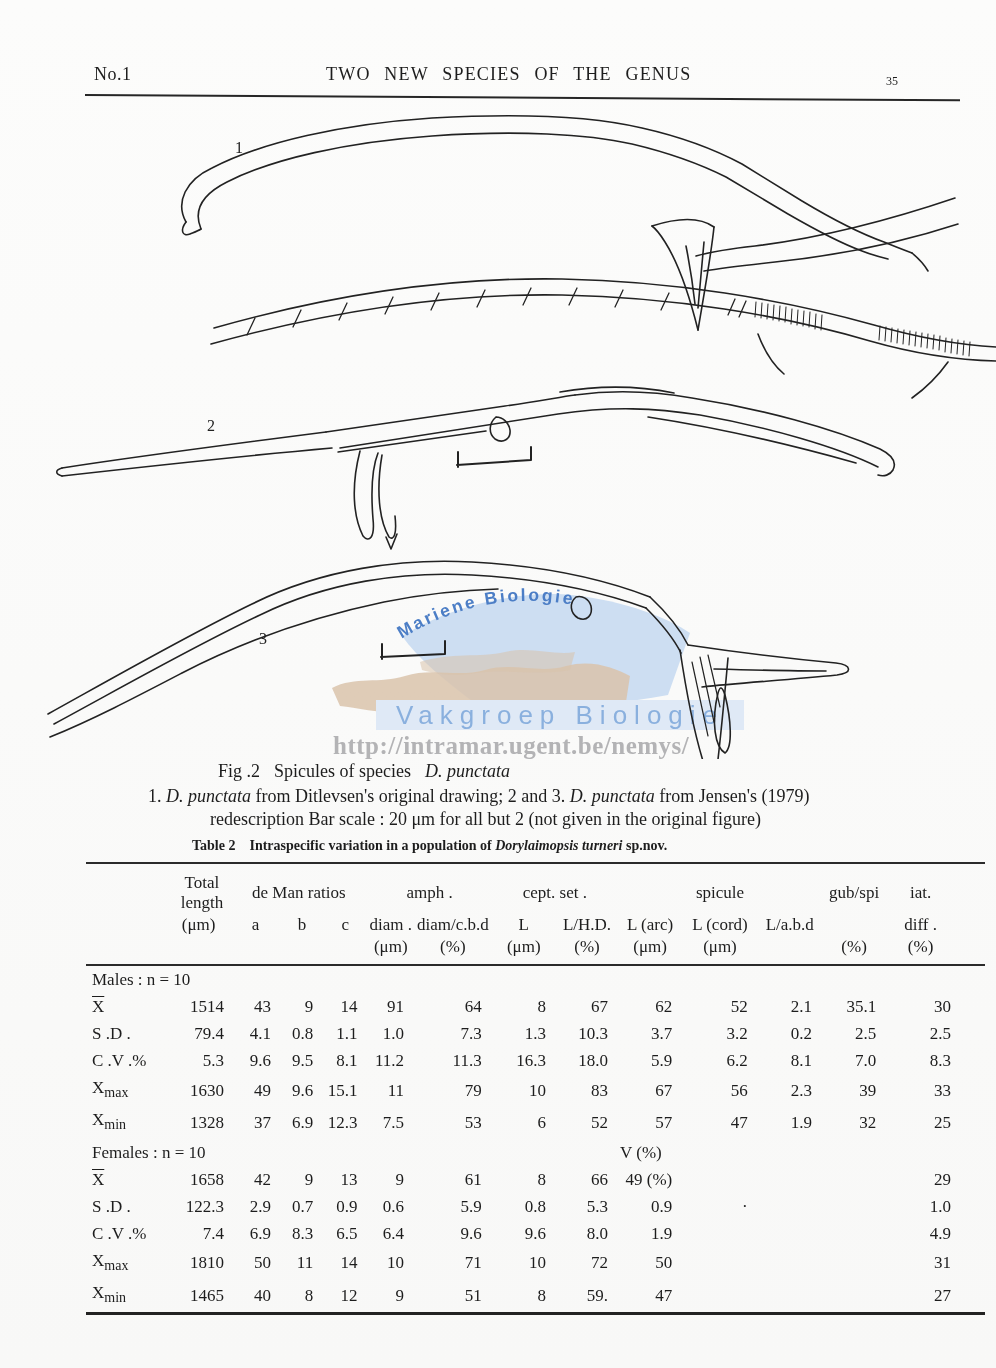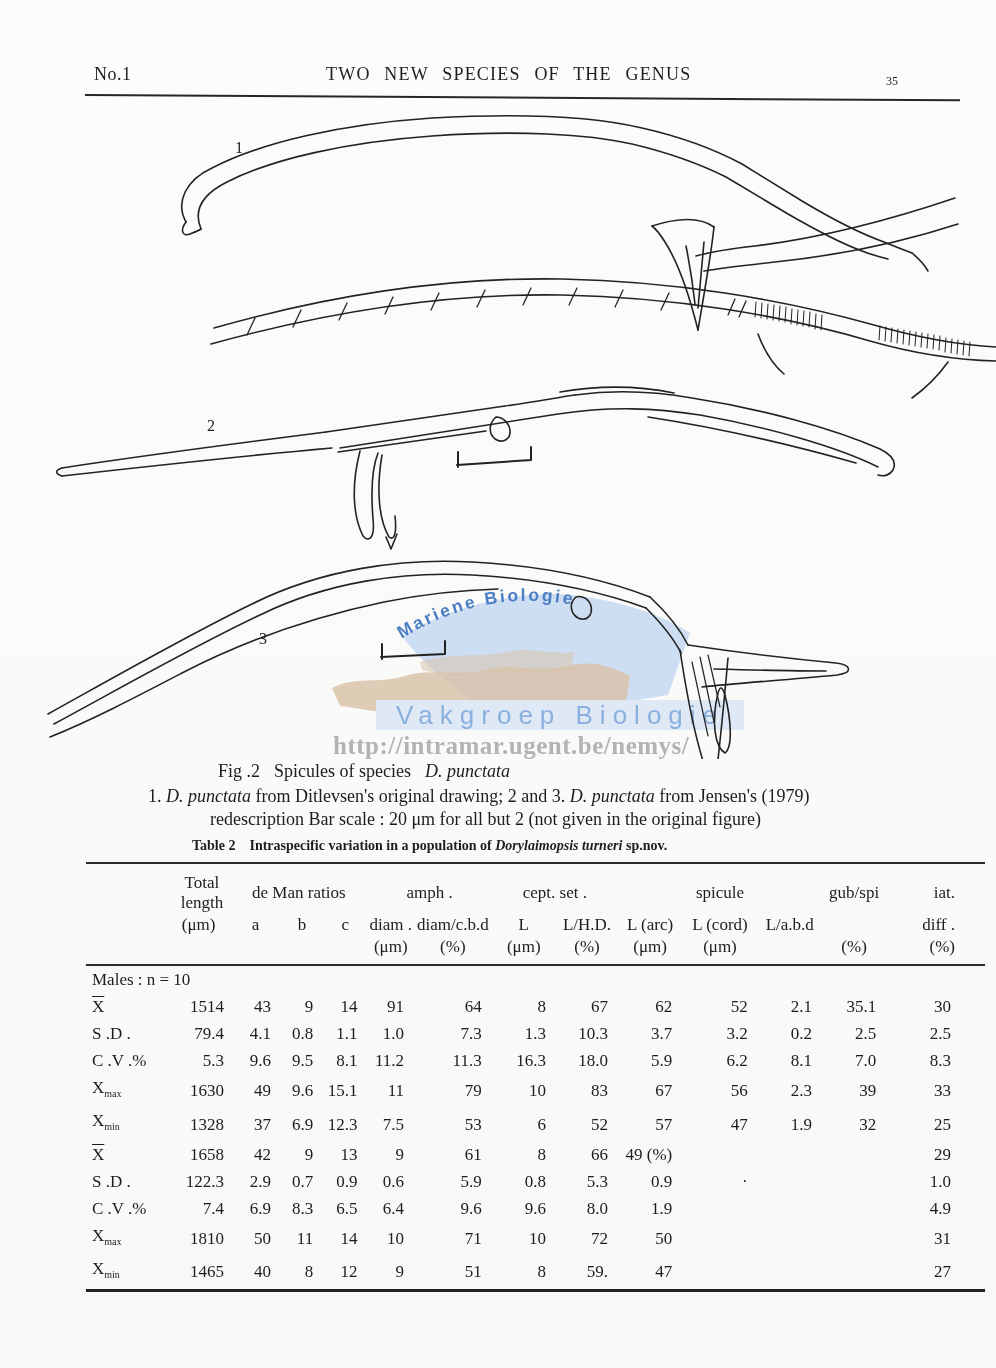--- a/index.html
+++ b/index.html
@@ -41,29 +41,29 @@
   table{border-collapse:collapse;table-layout:fixed;width:899px;margin:6px 0 0 86px;
     border-top:2px solid #2b2b2b;border-bottom:3px solid #222;font-size:17px;}
   col.c1{width:72px}col.c2{width:58px}col.c3{width:46px}col.c4{width:38px}col.c5{width:40px}
   col.c6{width:42px}col.c7{width:70px}col.c8{width:58px}col.c9{width:56px}col.c10{width:58px}
   col.c11{width:68px}col.c12{width:58px}col.c13{width:58px}col.c14{width:89px}
   th{font-weight:normal;font-size:17px;text-align:center;padding:1px 0;}
   tr.h1 th{padding-top:9px;}
   tr.h3 th{border-bottom:2px solid #2b2b2b;padding-bottom:7px;}
   th.al{text-align:center;padding-left:8px;}
   th.ind{text-align:left;padding-left:16px;}
-  th.rr{text-align:right;padding-right:30px;}
+  th.rr{text-align:center;padding-right:30px;}
   td{text-align:right;padding:4px 10px 4px 0;line-height:19px;}
   td.rl{text-align:left;padding-left:6px;}
   td.sec{text-align:left;padding-left:6px;}
   td.secx{text-align:left;padding-left:2px;padding-right:0;}
   td:nth-child(2){padding-right:6px;}
   tbody td:last-child{padding-right:34px;}
   .bar{text-decoration:overline;}
-  sub{font-size:10px;}
+  sub{font-size:14px;}
 </style>
 </head>
 <body>
 
 <div class="page">
 
   <div class="running-head">
     <span class="issue">No.1</span>
     <span class="title">TWO NEW SPECIES OF THE GENUS</span>
     <span class="pnum">35</span>
@@ -317,20 +317,25 @@
           <td>53</td>
           <td>6</td>
           <td>52</td>
           <td>57</td>
           <td>47</td>
           <td>1.9</td>
           <td>32</td>
           <td>25</td>
         </tr>
         <tr>
+          <td colspan="9" class="sec">Females :  n = 10</td>
+          <td class="secx">V (%)</td>
+          <td colspan="4"></td>
+        </tr>
+        <tr>
           <td class="rl"><span class="bar">X</span></td>
           <td>1658</td>
           <td>42</td>
           <td>9</td>
           <td>13</td>
           <td>9</td>
           <td>61</td>
           <td>8</td>
           <td>66</td>
           <td>49 (%)</td>

